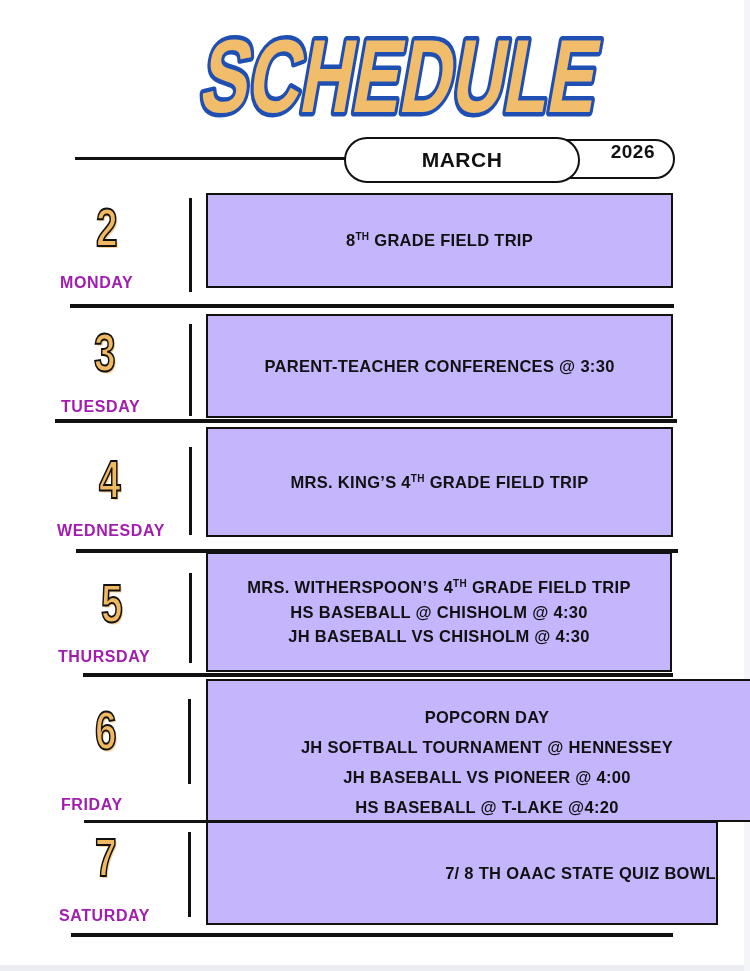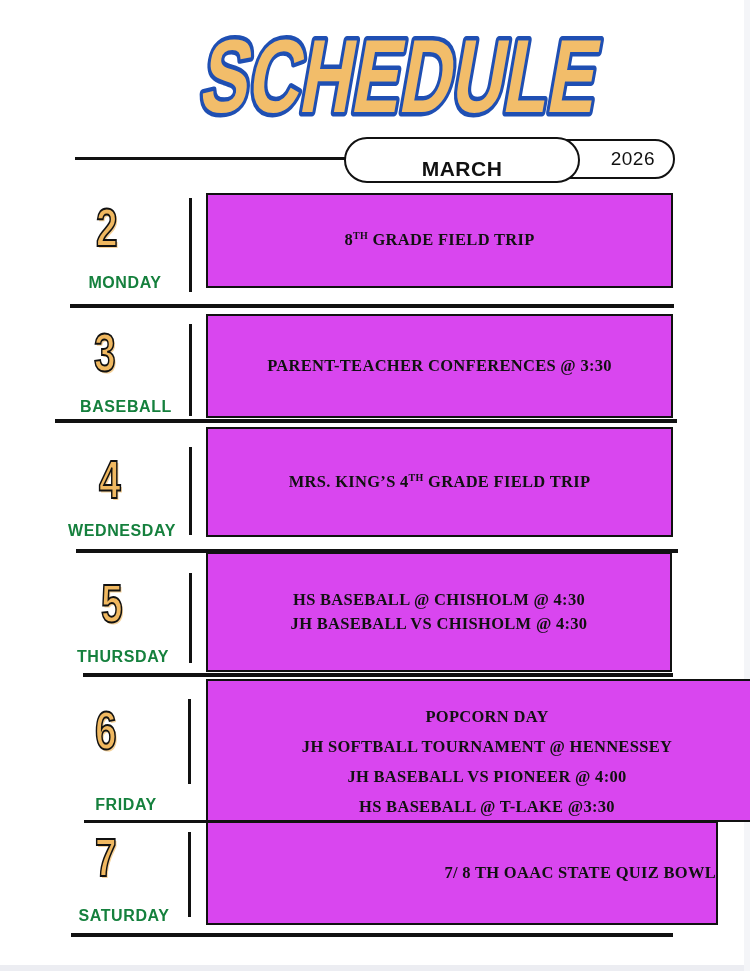--- a/index.html
+++ b/index.html
@@ -12,47 +12,47 @@
 
   
   .title-wrap { position: absolute; left: 180px; top: 12px; width: 430px; height: 115px; }
   .title-svg { width: 430px; height: 115px; display: block; }
 
   
   .month-line { position: absolute; left: 75px; top: 157px; width: 275px; height: 3px; background: #111; }
   .year-pill {
     position: absolute; left: 520px; top: 139px; width: 155px; height: 40px;
     border: 2.5px solid #111; border-radius: 22px; box-sizing: border-box; background: #fff;
-    display: flex; align-items: center; justify-content: flex-end; padding-right: 18px;
-    font-size: 19px; letter-spacing: 0.5px;
+    display: flex; align-items: flex-start; justify-content: flex-end; padding-right: 18px;
+    font-size: 19px; letter-spacing: 0.5px; font-weight: bold;
   }
   .month-pill {
     position: absolute; left: 344px; top: 137px; width: 236px; height: 46px;
     border: 2.5px solid #111; border-radius: 24px; box-sizing: border-box; background: #fff;
-    display: flex; align-items: flex-end; justify-content: center;
+    display: flex; align-items: center; justify-content: center;
     font-size: 21px; font-weight: bold; letter-spacing: 0.5px;
   }
 
   
   .day-num {
     position: absolute; font-family: "Liberation Sans", sans-serif; font-weight: bold;
     font-size: 54px; line-height: 54px; color: #f0b860;
     -webkit-text-stroke: 2px #111; text-shadow: 2px 2px 0 #f6d29a;
     transform: scaleX(0.72); transform-origin: left top;
   }
   .day-name {
-    position: absolute; font-weight: bold; font-size: 16px; letter-spacing: 0.6px; color: #15803d;
-    text-align: center; width: 130px;
+    position: absolute; font-weight: bold; font-size: 16px; letter-spacing: 0.6px; color: #a21caf;
+    width: 130px;
   }
   .vbar { position: absolute; width: 3px; background: #111; }
   .hline { position: absolute; height: 4px; background: #111; }
   .event-box {
-    position: absolute; border: 2.5px solid #111; box-sizing: border-box; background: #d946ef;
+    position: absolute; border: 2.5px solid #111; box-sizing: border-box; background: #c4b5fd;
     display: flex; flex-direction: column; align-items: center; justify-content: center;
-    font-weight: bold; font-size: 16.5px; letter-spacing: 0.3px; text-align: center; line-height: 24.5px; font-family: Liberation Serif, serif;
+    font-weight: bold; font-size: 16.5px; letter-spacing: 0.3px; text-align: center; line-height: 24.5px;
   }
   .event-line sup { font-size: 10px; line-height: 0; vertical-align: super; }
   .tick { position: absolute; height: 3px; background: #111; }
 </style>
 </head>
 <body>
 
 <div class="bottom-strip"></div>
 <div class="right-strip"></div>
 
@@ -77,21 +77,21 @@
   <div class="day-name" style="left:60px; top:274px;">MONDAY</div>
   <div class="vbar" style="left:189px; top:198px; height:94px;"></div>
   <div class="event-box" style="left:206px; top:193px; width:467px; height:95px;">
     <div class="event-line"><span>8</span><sup>TH</sup><span> GRADE FIELD TRIP</span></div>
   </div>
 </div>
 <div class="hline" style="left:70px; top:304px; width:604px;"></div>
 
 <div>
   <div class="day-num" style="left:94px; top:325px;">3</div>
-  <div class="day-name" style="left:61px; top:398px;">BASEBALL</div>
+  <div class="day-name" style="left:61px; top:398px;">TUESDAY</div>
   <div class="vbar" style="left:189px; top:324px; height:92px;"></div>
   <div class="event-box" style="left:206px; top:314px; width:467px; height:104px;">
     <div class="event-line"><span>PARENT-TEACHER CONFERENCES @ 3:30</span></div>
   </div>
 </div>
 <div class="hline" style="left:55px; top:419px; width:622px;"></div>
 
 <div>
   <div class="day-num" style="left:99px; top:452px;">4</div>
   <div class="day-name" style="left:57px; top:522px;">WEDNESDAY</div>
@@ -100,35 +100,36 @@
     <div class="event-line"><span>MRS. KING’S 4</span><sup>TH</sup><span> GRADE FIELD TRIP</span></div>
   </div>
 </div>
 <div class="hline" style="left:76px; top:549px; width:602px;"></div>
 
 <div>
   <div class="day-num" style="left:101px; top:576px;">5</div>
   <div class="day-name" style="left:58px; top:648px;">THURSDAY</div>
   <div class="vbar" style="left:189px; top:573px; height:90px;"></div>
   <div class="event-box" style="left:206px; top:552px; width:466px; height:120px;">
+    <div class="event-line"><span>MRS. WITHERSPOON’S 4</span><sup>TH</sup><span> GRADE FIELD TRIP</span></div>
     <div class="event-line"><span>HS BASEBALL @ CHISHOLM @ 4:30</span></div>
     <div class="event-line"><span>JH BASEBALL VS CHISHOLM @ 4:30</span></div>
   </div>
 </div>
 <div class="hline" style="left:83px; top:673px; width:590px;"></div>
 
 <div>
   <div class="day-num" style="left:95px; top:703px;">6</div>
   <div class="day-name" style="left:61px; top:796px;">FRIDAY</div>
   <div class="vbar" style="left:188px; top:699px; height:85px;"></div>
   <div class="event-box" style="left:206px; top:679px; width:562px; height:143px; justify-content:space-between; padding-top:24px;">
     <div class="event-line"><span>POPCORN DAY</span></div>
     <div class="event-line"><span>JH SOFTBALL TOURNAMENT @ HENNESSEY</span></div>
     <div class="event-line"><span>JH BASEBALL VS PIONEER @ 4:00</span></div>
-    <div class="event-line"><span>HS BASEBALL @ T-LAKE  @3:30</span></div>
+    <div class="event-line"><span>HS BASEBALL @ T-LAKE  @4:20</span></div>
   </div>
 </div>
 <div class="hline" style="left:84px; top:820px; width:122px; height:3px;"></div>
 <div class="tick" style="left:670px; top:821px; width:16px;"></div>
 
 <div>
   <div class="day-num" style="left:95px; top:830px;">7</div>
   <div class="day-name" style="left:59px; top:907px;">SATURDAY</div>
   <div class="vbar" style="left:188px; top:832px; height:85px;"></div>
   <div class="event-box" style="left:206px; top:821px; width:512px; height:104px;align-items:flex-end;">

